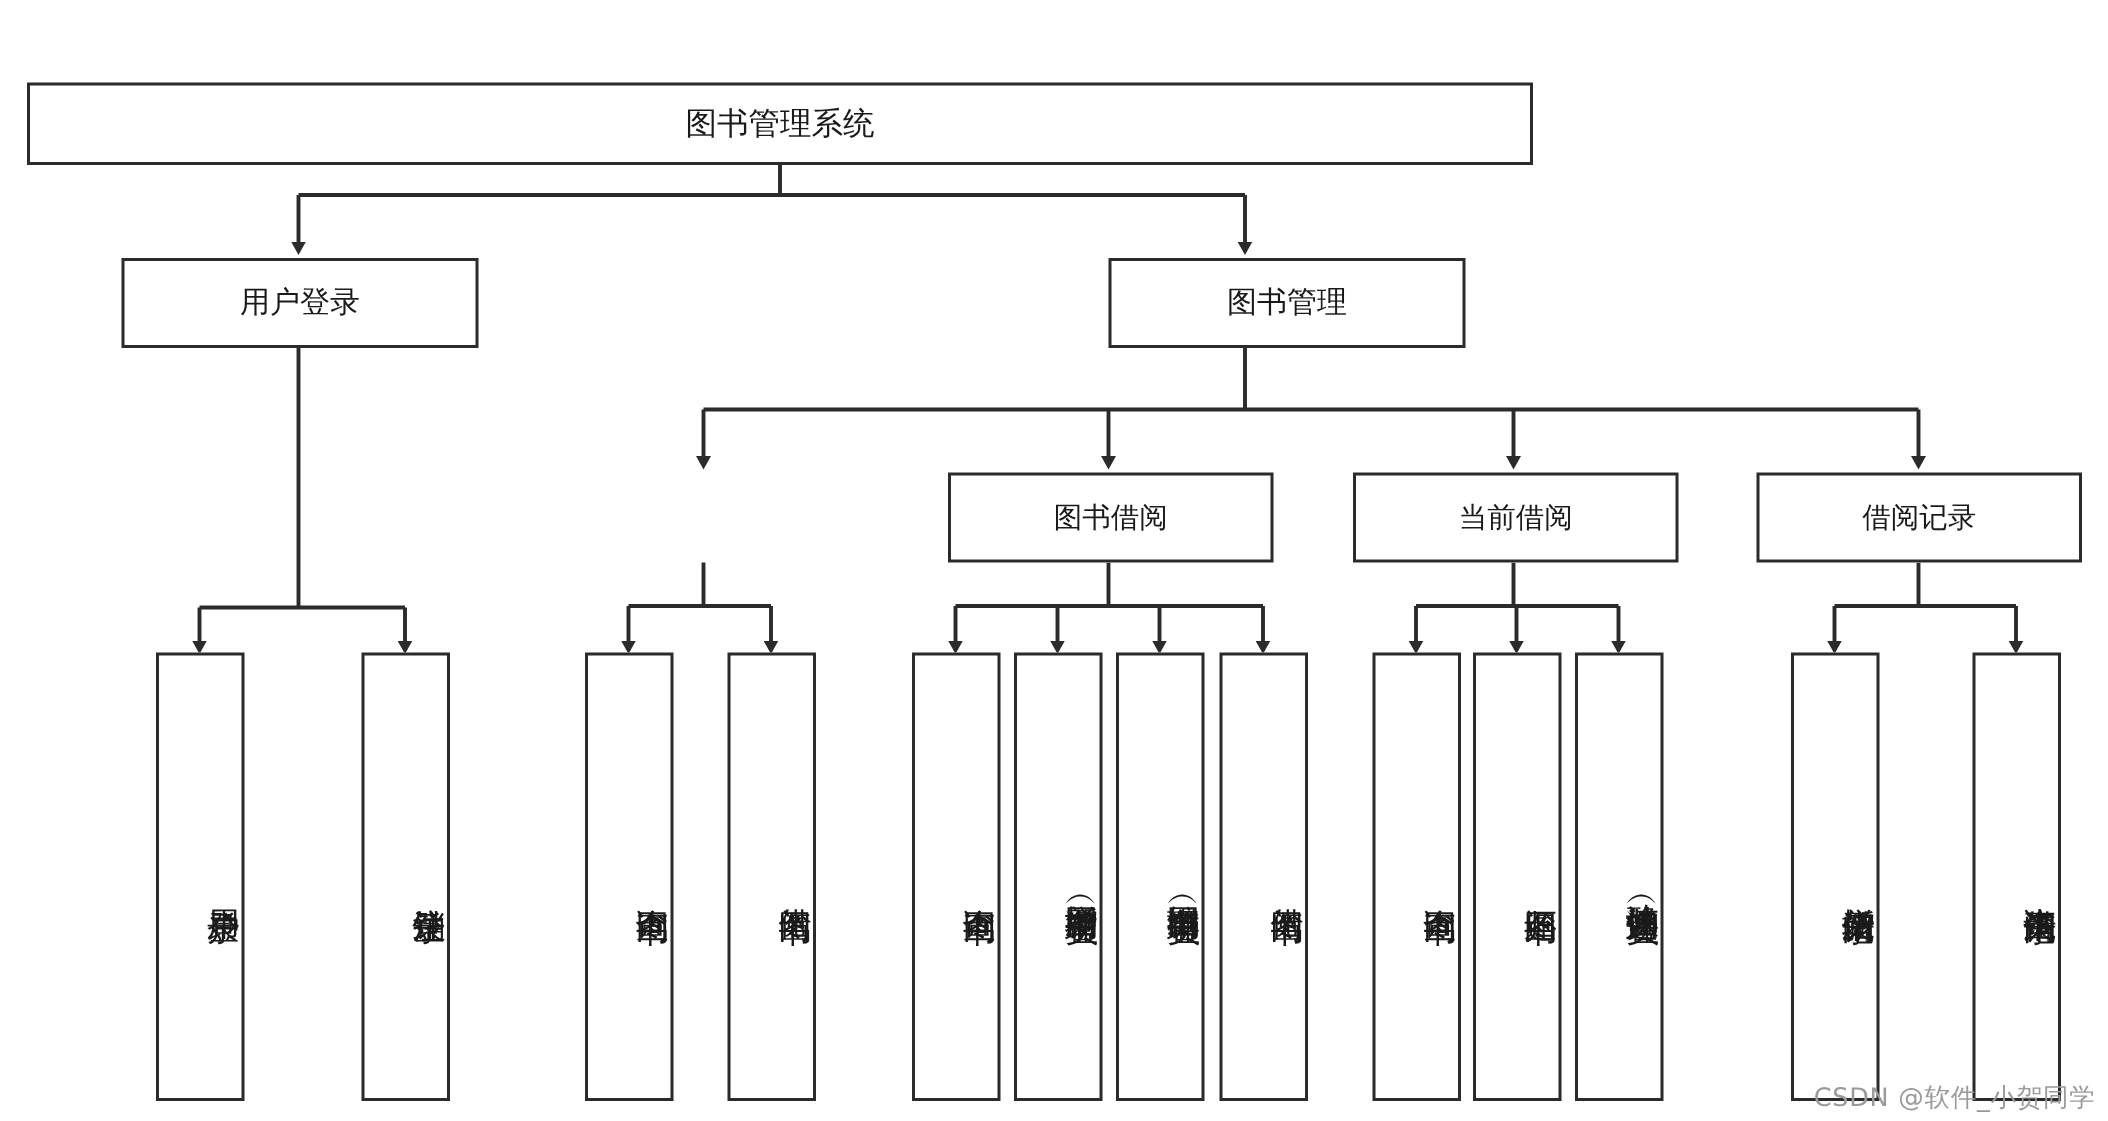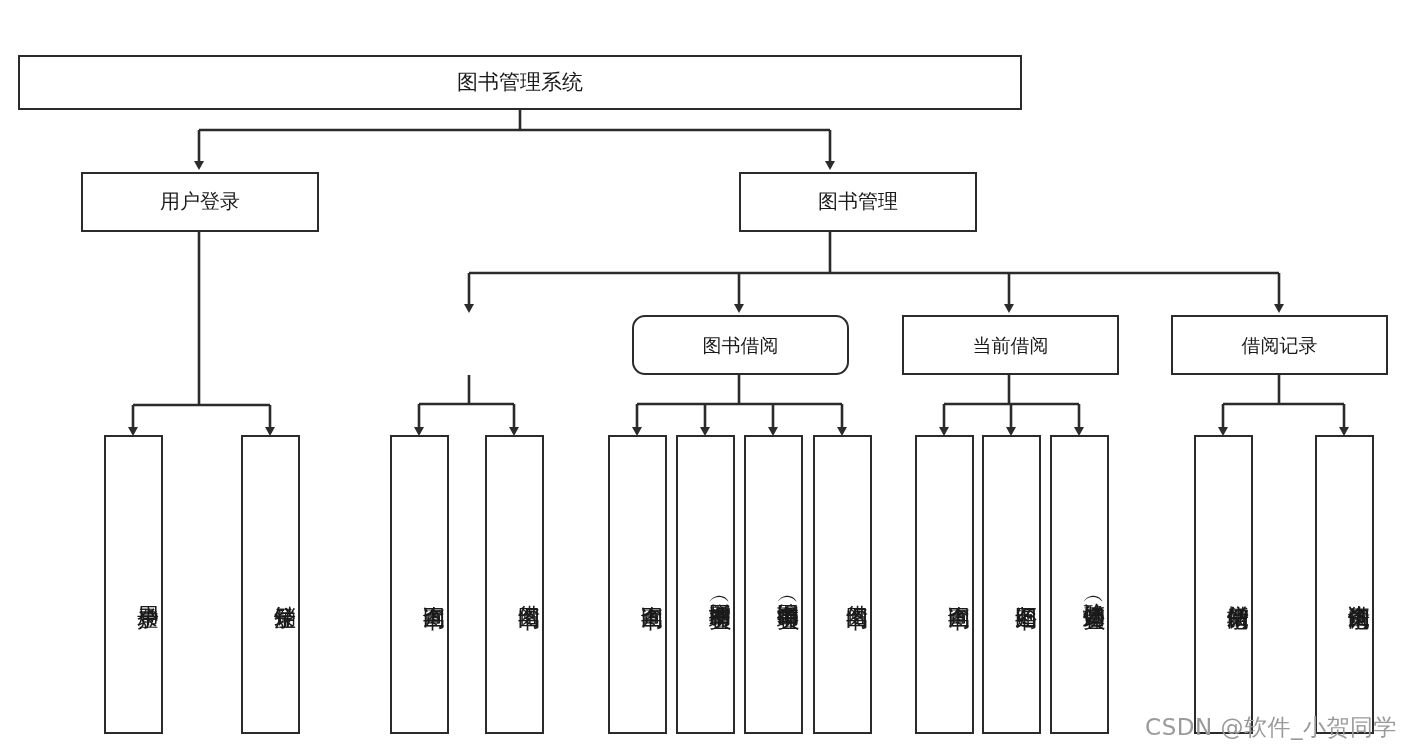--- a/index.html
+++ b/index.html
@@ -53,21 +53,21 @@
   svg#edges{
     position:absolute;
     left:0;top:0;
     width:1405px;height:747px;
     pointer-events:none;
   }
   .watermark{
     position:absolute;
     right:8px;
     bottom:4px;
-    font-size:23px;
+    font-size:17px;
     color:#9a9a9a;
     white-space:nowrap;
     letter-spacing:0.5px;
   }
 </style>
 </head>
 <body>
 
 <div id="canvas">
 
@@ -125,21 +125,21 @@
     <span>图书管理系统</span>
   </div>
 
   <div class="node tier2" style="left:81px;top:172px;width:238px;height:60px;">
     <span>用户登录</span>
   </div>
   <div class="node tier2" style="left:711px;top:172px;width:238px;height:60px;margin-left:28px;">
     <span>图书管理</span>
   </div>
 
-  <div class="node tier3" style="left:632px;top:315px;width:217px;height:60px;border-radius:13px;">
+  <div class="node tier3" style="left:632px;top:315px;width:217px;height:60px;">
     <span>图书借阅</span>
   </div>
   <div class="node tier3" style="left:902px;top:315px;width:217px;height:60px;">
     <span>当前借阅</span>
   </div>
   <div class="node tier3" style="left:1171px;top:315px;width:217px;height:60px;">
     <span>借阅记录</span>
   </div>
 
   <div class="node leaf" style="left:104px;top:435px;width:59px;height:299px;">

